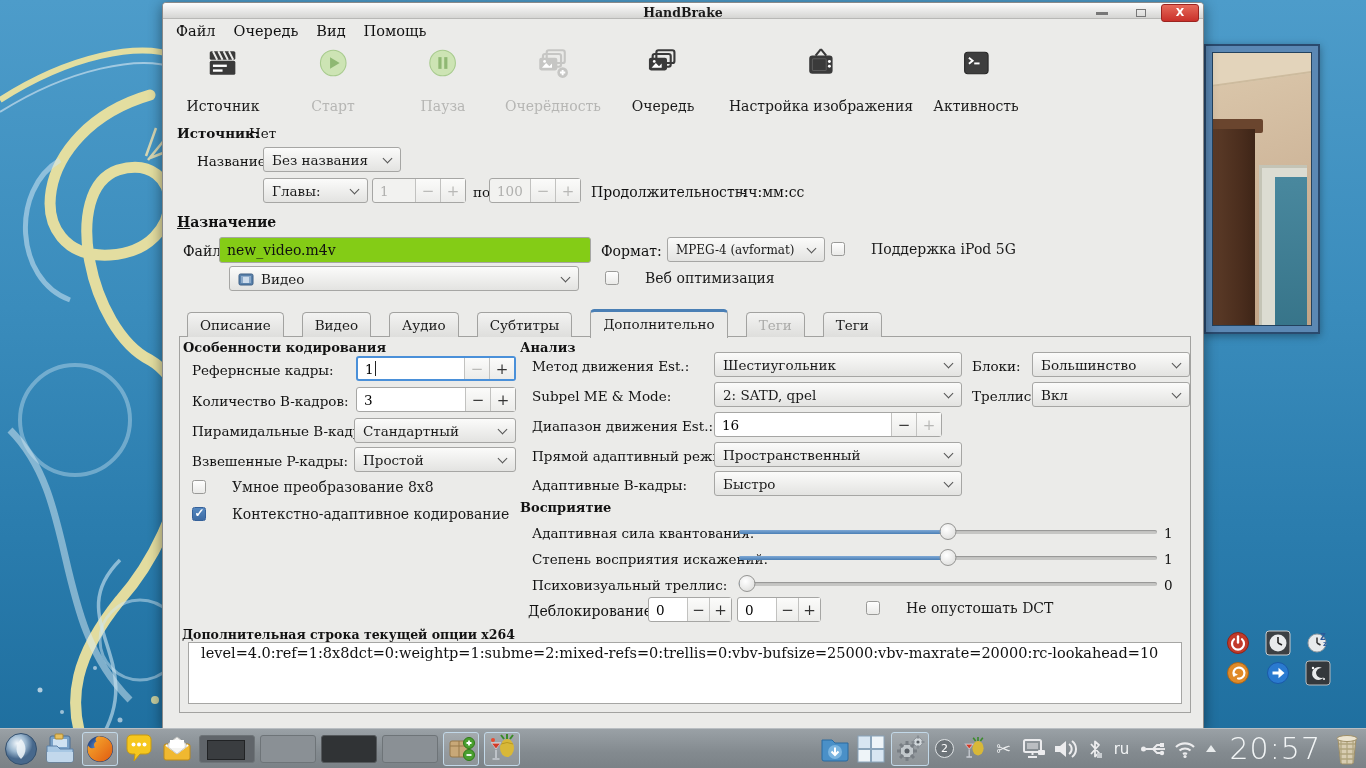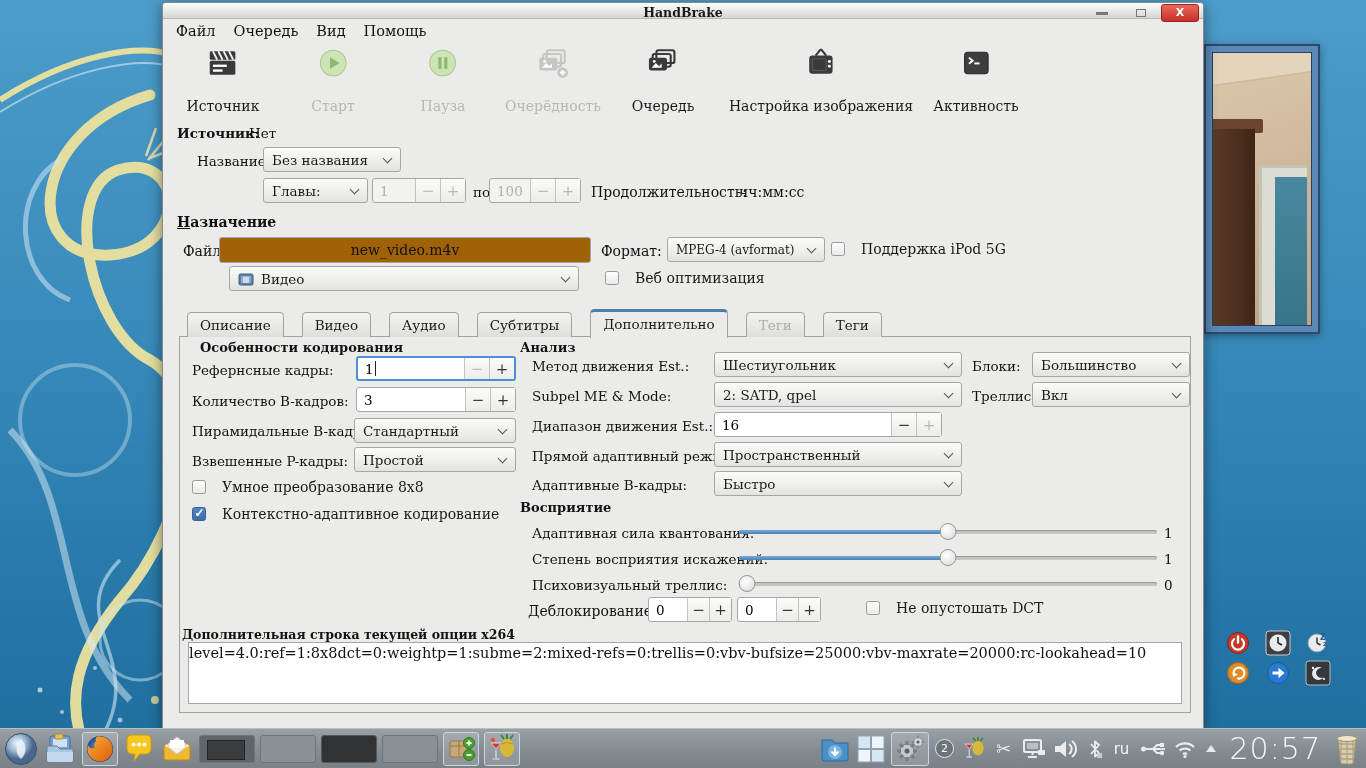--- a/index.html
+++ b/index.html
@@ -45,40 +45,40 @@
 
   .spin { position:absolute; height:25px; border:1px solid #a6a6a4; border-radius:3px; background:#fff; display:flex; align-items:stretch; font-size:13.5px; }
   .spin .val { flex:1; display:flex; align-items:center; padding-left:7px; }
   .seg { width:25px; display:flex; align-items:center; justify-content:center; border-left:1px solid #c2c2c0; color:#333; font-size:15px; background:linear-gradient(#fbfbfa,#ececea); cursor:pointer; }
   .seg.dm { color:#b8b8b6; }
   .seg.minus::after { content:"−"; } .seg.plus::after { content:"+"; }
   .spin.focus { border:2px solid #4a90d9; }
   .spin.gray { background:#f2f2f0; } .spin.gray .val { color:#b0b0ae; }
   .caret { width:1px; height:15px; background:#222; margin-left:1px; }
 
-  .tinput { position:absolute; height:26px; background:#a16207; border:1px solid #a6a6a4; border-radius:3px; font-size:14px; padding:0 7px; display:flex; align-items:center; color:#111;justify-content:center; }
-
-  .cbrow { position:absolute; display:flex; align-items:center; gap:16px; font-size:14px; color:#1a1a1a; cursor:pointer; }
+  .tinput { position:absolute; height:26px; background:#84cc16; border:1px solid #a6a6a4; border-radius:3px; font-size:14px; padding:0 7px; display:flex; align-items:center; color:#111; }
+
+  .cbrow { position:absolute; display:flex; align-items:center; gap:26px; font-size:14px; color:#1a1a1a; cursor:pointer; }
   .cb { width:14px; height:14px; flex:none; border:1px solid #9a9a98; border-radius:2.5px; background:linear-gradient(#fefefe,#eaeae8); position:relative; }
   .cb.checked { background:linear-gradient(#5588c0,#3d6ba3); border-color:#35619a; }
   .cb.checked::after { content:"✓"; position:absolute; left:1.5px; top:-2.5px; color:#fff; font-size:12px; font-weight:bold; }
 
   .tabs { position:absolute; left:24px; top:304px; height:30px; display:flex; align-items:flex-end; z-index:3; }
   .tab { padding:4px 12px 4px; margin-right:18px; border:1px solid #a2a2a0; border-bottom:none; border-radius:4.5px 4.5px 0 0; background:linear-gradient(#f3f3f2,#dededc); font-size:13.5px; color:#1a1a1a; cursor:pointer; }
   .tab.active { background:#ebebe9; border-top:3px solid #4a7fb5; padding-bottom:6px; margin-bottom:-1px; }
   .tab.disabled { color:#ababa9; }
 
   .panel { position:absolute; left:16px; top:333px; width:1012px; height:377px; border:1px solid #a2a2a0; background:#ebebe9; }
   .ph { position:absolute; font-size:13px; font-weight:bold; color:#121212; white-space:nowrap; }
 
   .slider { position:absolute; height:4px; width:418px; background:#c6c6c4; border-radius:2px; box-shadow:inset 0 1px 1px rgba(0,0,0,.25); cursor:pointer; }
   .slider .fill { height:100%; background:linear-gradient(#7fa9d6,#4a7fb5); border-radius:2px; }
   .slider .knob { position:absolute; top:-7px; width:17px; height:17px; border-radius:50%; background:radial-gradient(circle at 40% 35%,#ffffff,#d8d8d6); border:1px solid #949492; transform:translateX(-50%); cursor:grab; }
 
-  .x264box { position:absolute; left:8px; top:305px; width:994px; height:62px; background:#fff; border:1px solid #a6a6a4; font-size:14.5px; color:#111; padding:2px 0; overflow:hidden; white-space:nowrap; }
+  .x264box { position:absolute; left:8px; top:305px; width:994px; height:62px; background:#fff; border:1px solid #a6a6a4; font-size:14.5px; color:#111; padding:2px 12px; overflow:hidden; white-space:nowrap; }
 
   
   .taskbar { position:absolute; left:0; bottom:0; width:1366px; height:40px; background:linear-gradient(#9aa1a6,#838a8f 60%,#7b8287); border-top:1px solid #b9bec2; display:flex; align-items:center; padding:0 4px; gap:5px; z-index:10; }
   .titem { display:flex; align-items:center; justify-content:center; height:34px; min-width:30px; cursor:pointer; flex:none; }
   .hl { border:1px solid #c2d8e8; border-radius:3px; background:rgba(255,255,255,.14); }
   .winbtn { width:56px; height:28px; border-radius:3px; border:1px solid #6e7478; flex:none; cursor:pointer; position:relative; }
   .wb-prev { background:#60656a; } .wb-prev::after { content:""; position:absolute; left:7px; top:4px; width:36px; height:18px; background:#3a3d40; border:1.5px solid #212325; }
   .wb-plain { background:#8a9095; }
   .wb-dark { background:#303335; border-color:#55595c; }
   .spacer { flex:1; }
@@ -321,21 +321,21 @@
     <div class="tab">Описание</div>
     <div class="tab">Видео</div>
     <div class="tab">Аудио</div>
     <div class="tab">Субтитры</div>
     <div class="tab active">Дополнительно</div>
     <div class="tab disabled">Теги</div>
     <div class="tab">Теги</div>
   </div>
 
   <div class="panel">
-    <span class="ph" style="left:20px; top:3px">Особенности кодирования</span>
+    <span class="ph" style="left:3px; top:3px">Особенности кодирования</span>
 
     <span class="lbl" style="left:12px; top:25px">Рефернсные кадры:</span>
     <div class="spin focus" style="left:176px; top:19px; width:160px">
       <span class="val">
           <span>1</span>
           <span class="caret"></span>
         </span>
       <span class="seg minus dm"></span>
         <span class="seg plus"></span>
     </div>

